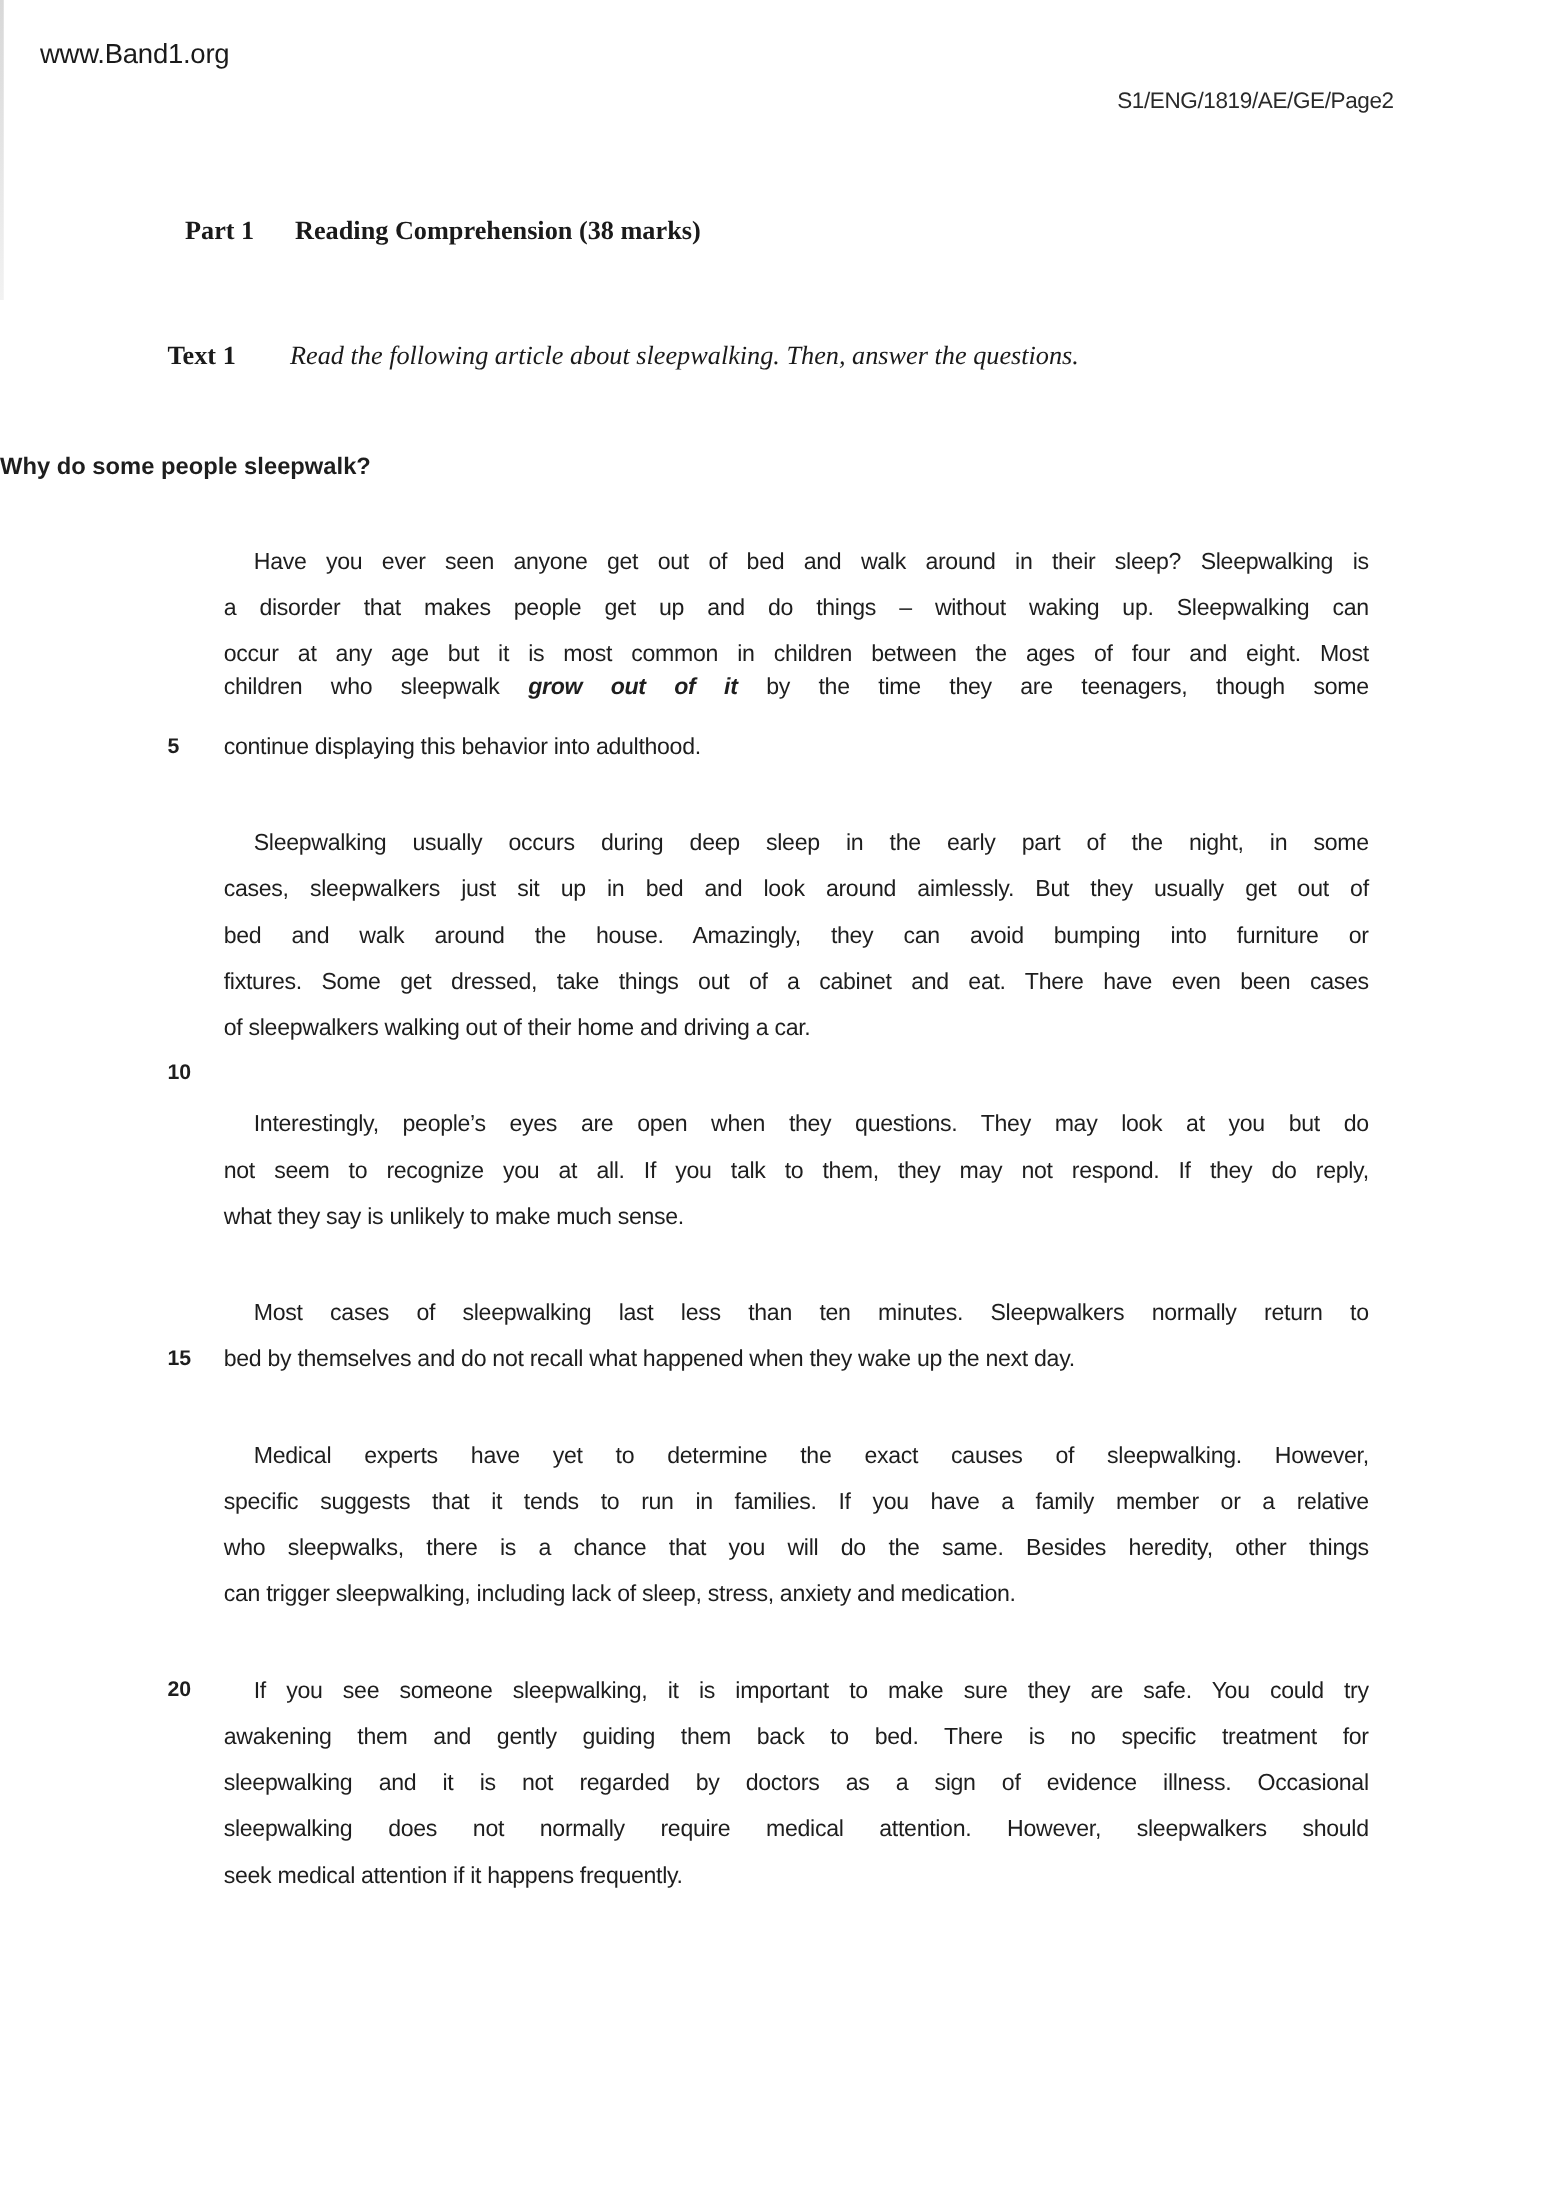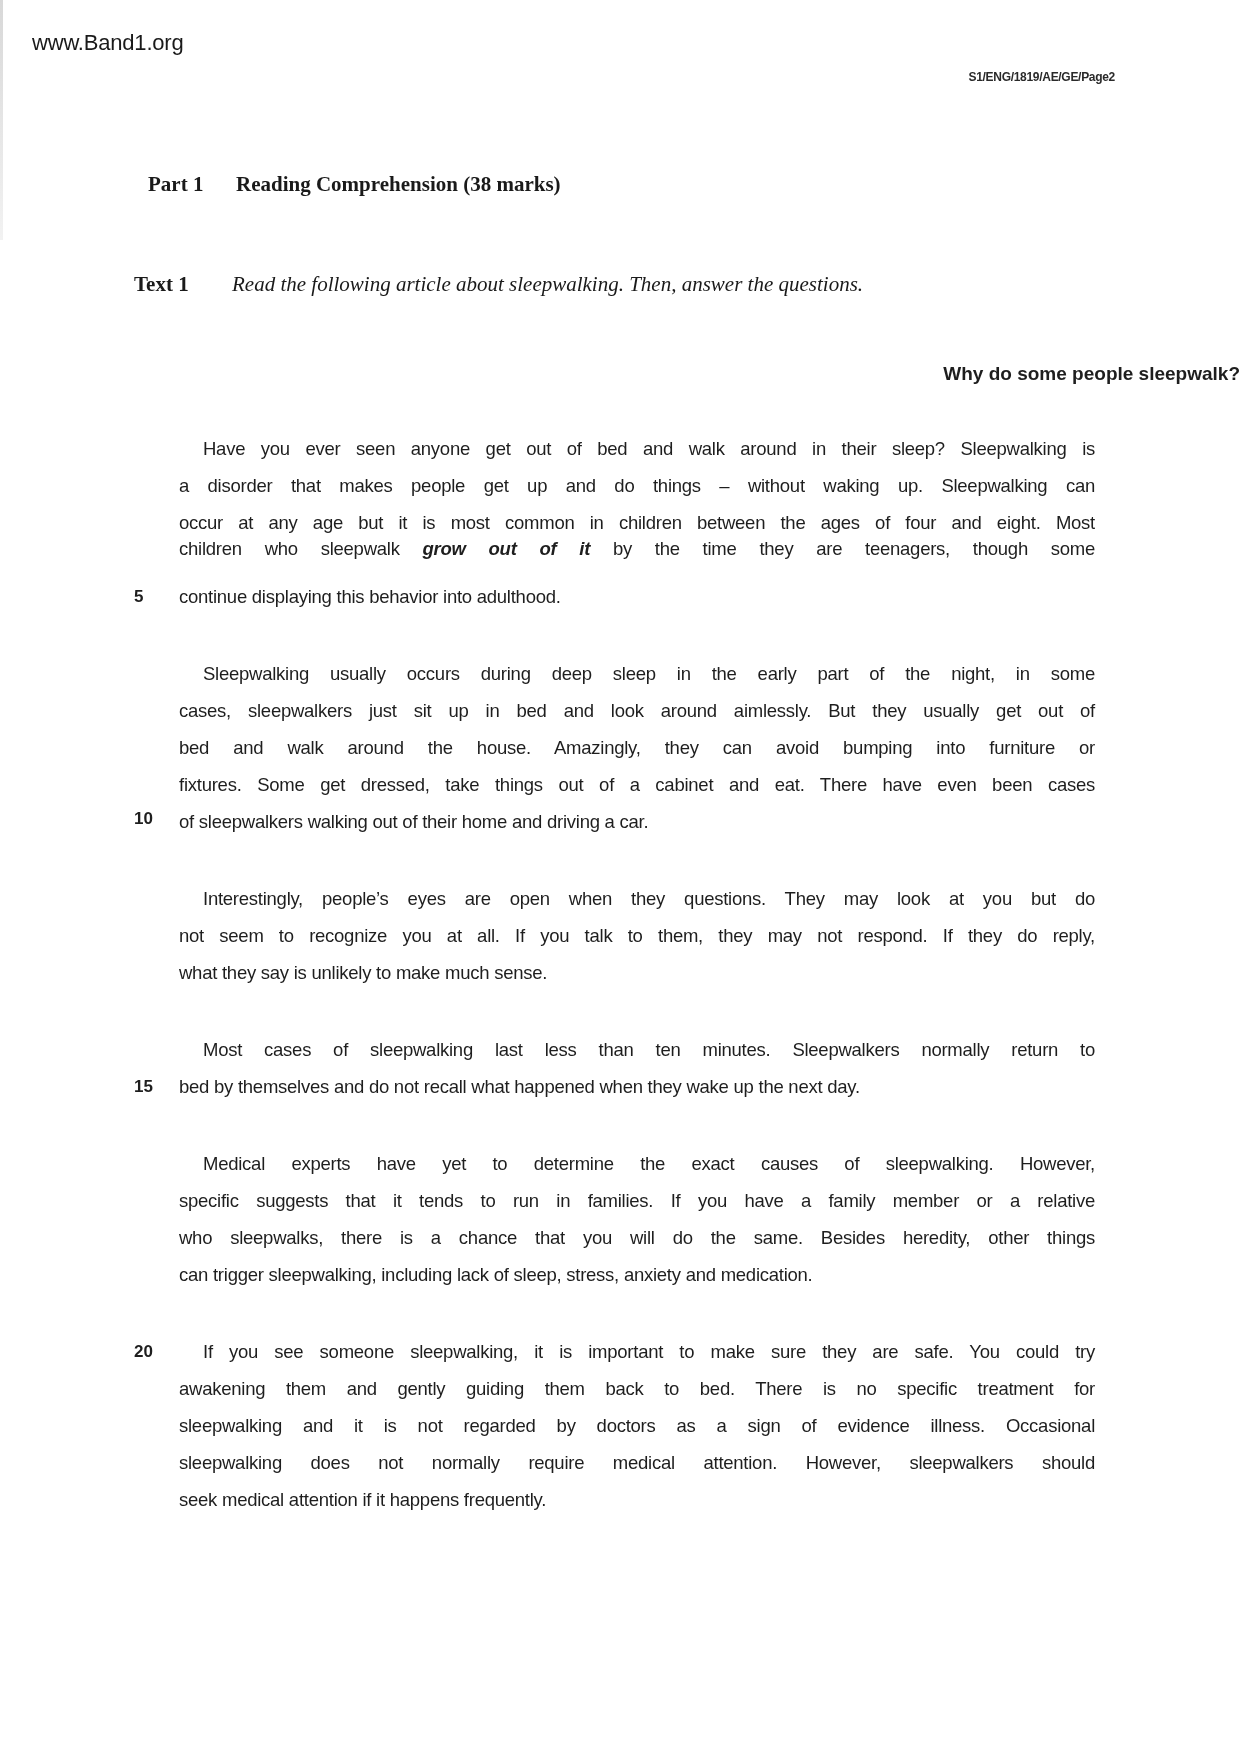--- a/index.html
+++ b/index.html
@@ -29,22 +29,22 @@
       font-family: "Liberation Sans", sans-serif;
       font-size: 22px;
       color: #1a1a1a;
       letter-spacing: -0.2px;
     }
     .code {
       position: absolute;
       right: 125px;
       top: 70px;
       font-family: "Liberation Sans", sans-serif;
-      font-size: 12px;
-      font-weight: bold;
+      font-size: 18px;
+      font-weight: normal;
       color: #2a2a2a;
       letter-spacing: -0.3px;
     }
     .part {
       position: absolute;
       left: 148px;
       top: 172px;
       font-family: "Liberation Serif", serif;
       font-size: 21px;
       font-weight: bold;
@@ -60,21 +60,21 @@
       color: #1a1a1a;
       margin-top: 23px;
     }
     .text1 .lbl { display: inline-block; width: 98px; font-weight: bold; }
     .text1 .instr { font-style: italic; }
     .title {
       position: absolute;
       left: 0;
       width: 1240px;
       top: 363px;
-      text-align: right;
+      text-align: left;
       font-family: "Liberation Sans", sans-serif;
       font-size: 19px;
       font-weight: bold;
       color: #1e1e1e;
       box-sizing: border-box;
     }
     .article {
       position: absolute;
       left: 0;
       top: 0;
@@ -140,21 +140,21 @@
   <div class="line" style="top:534px">
     <span class="jtext"><span>children who sleepwalk</span> <span class="bi">grow out of it</span> <span>by the time they are teenagers, though some</span></span>
   </div>
   <div class="lnum" style="top:582px">5</div>
   <div class="line last" style="top:582px">continue displaying this behavior into adulthood.</div>
 
   <div class="line indent" style="top:659px">Sleepwalking usually occurs during deep sleep in the early part of the night, in some</div>
   <div class="line" style="top:696px">cases, sleepwalkers just sit up in bed and look around aimlessly. But they usually get out of</div>
   <div class="line" style="top:733px">bed and walk around the house. Amazingly, they can avoid bumping into furniture or</div>
   <div class="line" style="top:770px">fixtures. Some get dressed, take things out of a cabinet and eat. There have even been cases</div>
-  <div class="lnum" style="top:804px">10</div>
+  <div class="lnum" style="top:843px">10</div>
   <div class="line last" style="top:807px">of sleepwalkers walking out of their home and driving a car.</div>
 
   <div class="line indent" style="top:884px">Interestingly, people’s eyes are open when they questions. They may look at you but do</div>
   <div class="line" style="top:921px">not seem to recognize you at all. If you talk to them, they may not respond. If they do reply,</div>
   <div class="line last" style="top:958px">what they say is unlikely to make much sense.</div>
 
   <div class="line indent" style="top:1035px">Most cases of sleepwalking last less than ten minutes. Sleepwalkers normally return to</div>
   <div class="lnum" style="top:1072px">15</div>
   <div class="line last" style="top:1072px">bed by themselves and do not recall what happened when they wake up the next day.</div>
 

